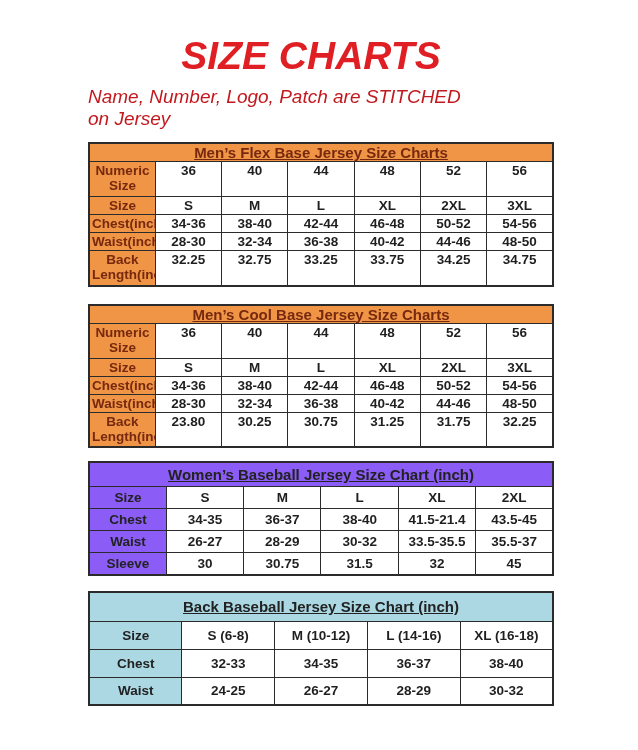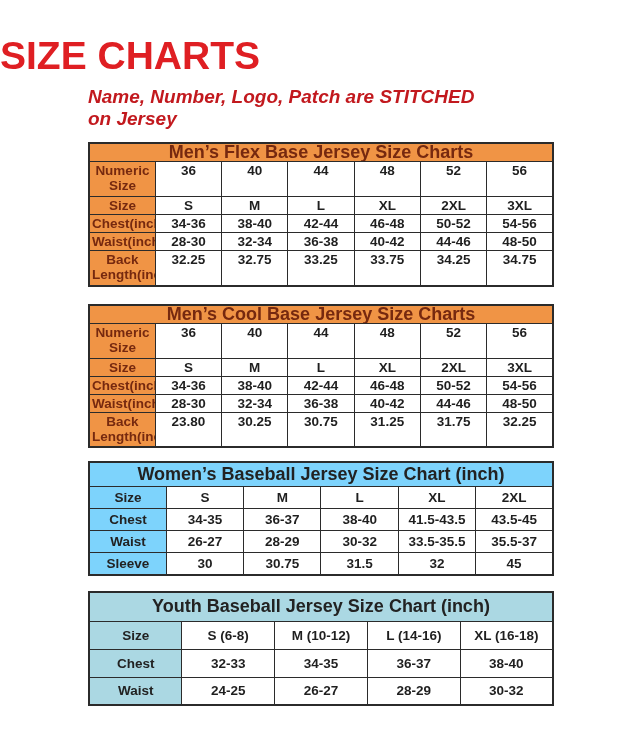--- a/index.html
+++ b/index.html
@@ -6,31 +6,32 @@
   .page {
     position: relative;
     width: 638px;
     height: 750px;
     background: #ffffff;
     overflow: hidden;
     font-family: "Liberation Sans", sans-serif;
   }
   .page-title {
     margin: 34px 16px 8px 0;
-    text-align: left;
+    text-align: center;
     font-size: 39px;
     font-weight: bold;
+    font-style: italic;
     color: #df1f23;
     letter-spacing: 0px;
   }
   .page-subtitle {
     margin: 0 40px 0 88px;
     font-size: 19px;
     line-height: 22px;
-    font-weight: bold;
+    font-weight: normal;
     font-style: italic;
     color: #c2191e;
     white-space: pre-line;
   }
   .table-wrap { margin-left: 88px; width: 466px; }
   .size-table {
     border-collapse: collapse;
     table-layout: fixed;
     width: 466px;
     border: 2px solid #2b2b2b;
@@ -39,38 +40,38 @@
     border: 1px solid #2b2b2b;
     font-size: 13.5px;
     line-height: 15px;
     font-weight: bold;
     text-align: center;
     padding: 1px 2px;
     color: #1f1f1f;
     white-space: pre-line;
     overflow: hidden;
   }
-  .size-table .t-title { font-size: 18px; }
+  .size-table .t-title { font-size: 15px; text-decoration: underline; }
   
   .mens td, .mens th { vertical-align: top; }
   .mens .t-label { width: 19.5%; margin-left: 40px; }
   .mens tr.r-tall { height: 35px; }
   .mens tr.r-norm { height: 17px; }
   .mens tr.r-title td { height: 13px; }
   .theme-orange .t-title, .theme-orange .t-label {
     background: #f09445;
     color: #76290f;
   }
   
   .womens td, .womens th { vertical-align: middle; }
   .womens .t-label { width: 18.5%; }
   .womens tr { height: 22px; }
   .womens tr.r-title td { height: 21px; }
   .theme-peach .t-title, .theme-peach .t-label {
-    background: #7dd3fc;
+    background: #8b5cf6;
     color: #222222;
   }
   
   .youth td, .youth th { vertical-align: middle; }
   .youth .t-label { width: 22%; }
   .youth tr { height: 28px; }
   .youth tr.r-title td { height: 26px; }
   .theme-blue .t-title, .theme-blue .t-label {
     background: #abd8e3;
     color: #222222;
@@ -214,21 +215,21 @@
             <td>M</td>
             <td>L</td>
             <td>XL</td>
             <td>2XL</td>
           </tr>
           <tr class="r-norm">
             <th class="t-label">Chest</th>
             <td>34-35</td>
             <td>36-37</td>
             <td>38-40</td>
-            <td>41.5-43.5</td>
+            <td>41.5-21.4</td>
             <td>43.5-45</td>
           </tr>
           <tr class="r-norm">
             <th class="t-label">Waist</th>
             <td>26-27</td>
             <td>28-29</td>
             <td>30-32</td>
             <td>33.5-35.5</td>
             <td>35.5-37</td>
           </tr>
@@ -241,21 +242,21 @@
             <td>45</td>
           </tr>
         </tbody>
       </table>
     </div>
 
   <div class="table-wrap gap-t4">
       <table class="size-table theme-blue youth">
         <tbody>
           <tr class="r-title">
-            <td colspan="5" class="t-title">Youth Baseball Jersey Size Chart (inch)</td>
+            <td colspan="5" class="t-title">Back Baseball Jersey Size Chart (inch)</td>
           </tr>
           <tr class="r-norm">
             <th class="t-label">Size</th>
             <td>S (6-8)</td>
             <td>M (10-12)</td>
             <td>L (14-16)</td>
             <td>XL (16-18)</td>
           </tr>
           <tr class="r-norm">
             <th class="t-label">Chest</th>

